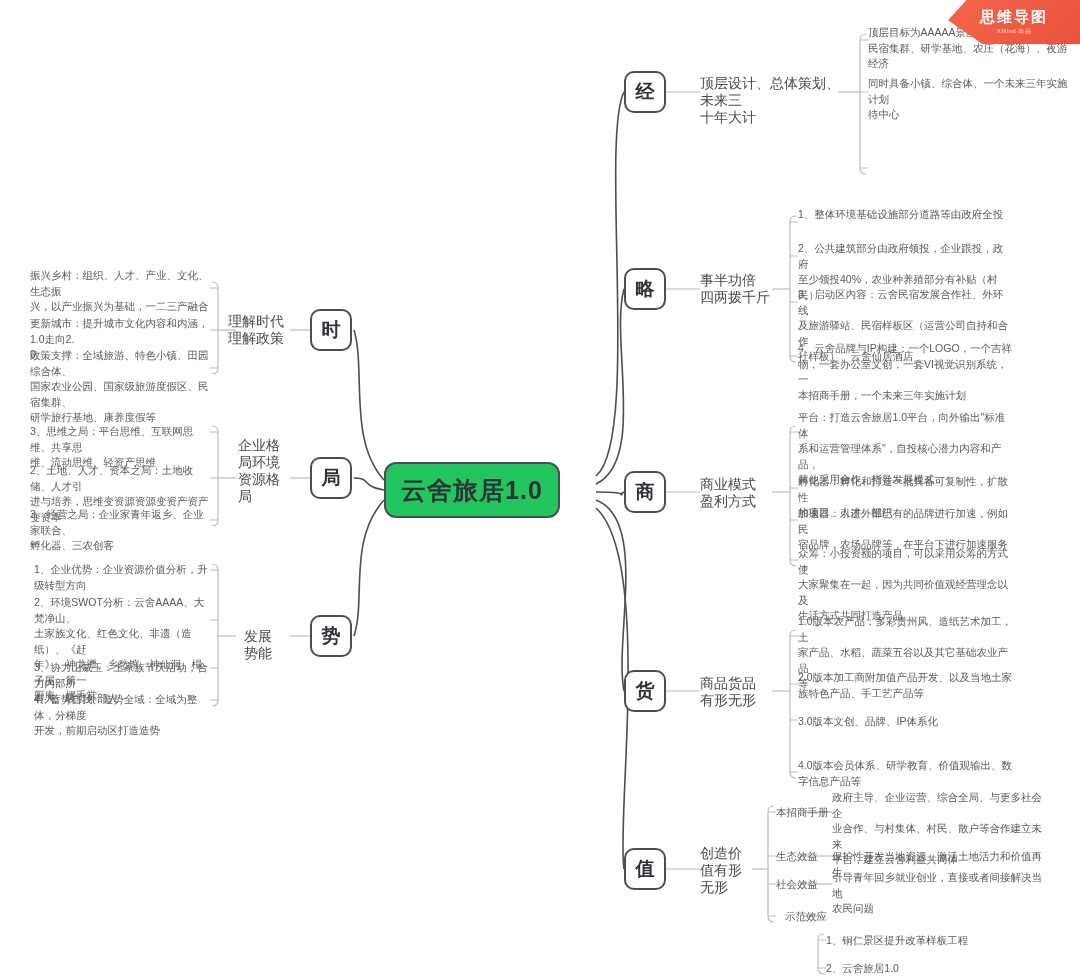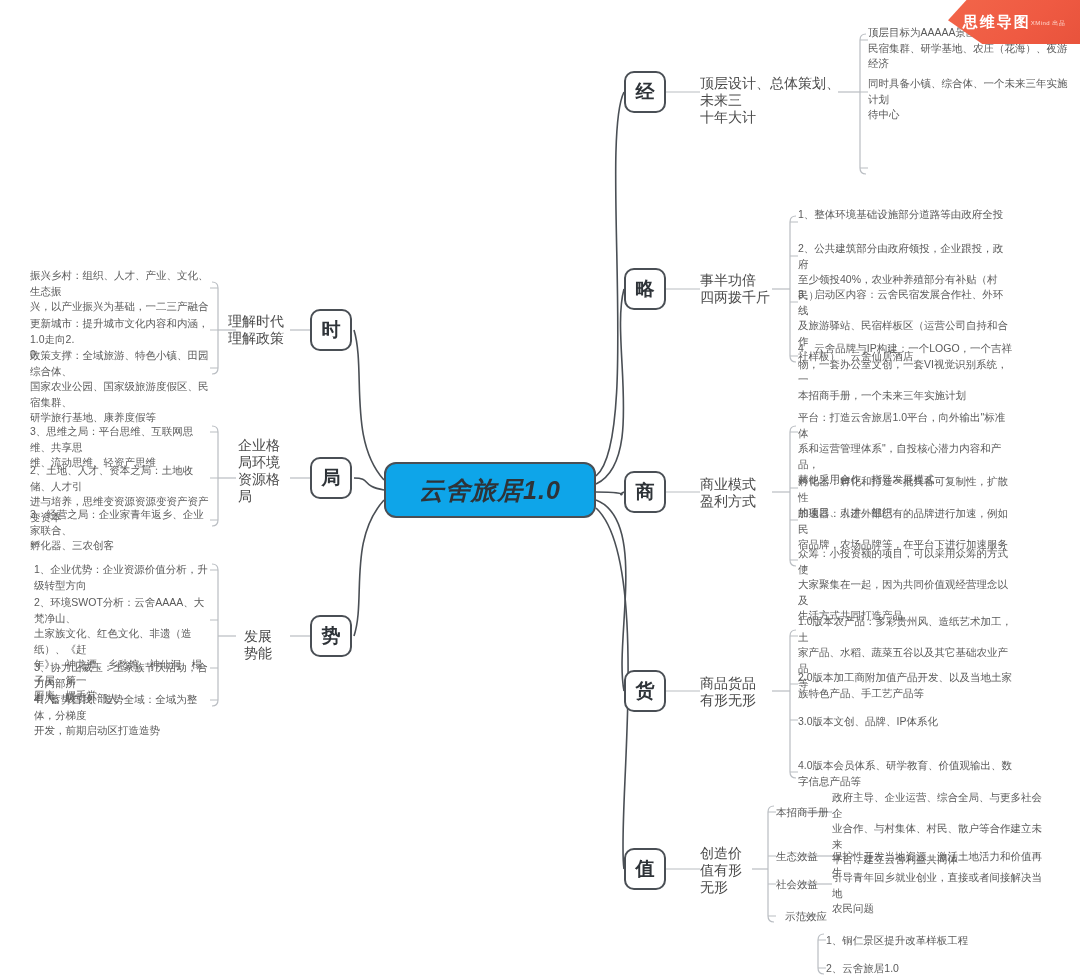--- a/index.html
+++ b/index.html
@@ -11,24 +11,24 @@
     overflow:hidden;
     position:relative;
   }
   #canvas{position:absolute;inset:0;width:1080px;height:977px;}
   svg.wires{position:absolute;left:0;top:0;width:1080px;height:977px;pointer-events:none;}
 
   
   .node{position:absolute;box-sizing:border-box;}
 
   .root{
-    left:384px;top:462px;width:212px;height:56px;
-    border:2px solid #4a4f55;border-radius:12px;background:#0ea5e9;
+    left:384px;top:462px;width:176px;height:56px;
+    border:2px solid #4a4f55;border-radius:12px;background:#22c55e;
     display:flex;align-items:center;justify-content:center;
-    font-size:25px;font-weight:bold;color:#2e3338;letter-spacing:1px;font-style:italic;
+    font-size:25px;font-weight:bold;color:#2e3338;letter-spacing:1px;
   }
 
   .badge{
     width:42px;height:42px;border:2px solid #4a4f55;border-radius:10px;background:#fff;
     display:flex;align-items:center;justify-content:center;
     font-size:19px;font-weight:bold;color:#2e3338;
   }
 
   .lbl{
     position:absolute;font-size:14px;line-height:17px;color:#4a4a4a;
@@ -45,21 +45,21 @@
   .sub{
     position:absolute;font-size:10.5px;line-height:15.5px;color:#5a5a5a;
     white-space:pre-line;
   }
 
   
   .watermark{
     position:absolute;right:0;top:0;width:132px;height:44px;
     background:linear-gradient(135deg,#f2664a 0%,#ef5a42 60%,#e8533c 100%);
     clip-path:polygon(14% 0,100% 0,100% 100%,26% 100%,0 46%);
-    display:flex;flex-direction:row;align-items:center;justify-content:center;
+    display:flex;flex-direction:column;align-items:center;justify-content:center;
   }
   .wm-main{color:#fff;font-size:15px;font-weight:bold;letter-spacing:2px;line-height:16px;}
   .wm-sub{color:#ffd9cf;font-size:6px;letter-spacing:.5px;margin-top:2px;}
 </style>
 </head>
 <body>
 
 <div id="canvas">
 
   <svg class="wires" viewBox="0 0 1080 977">

